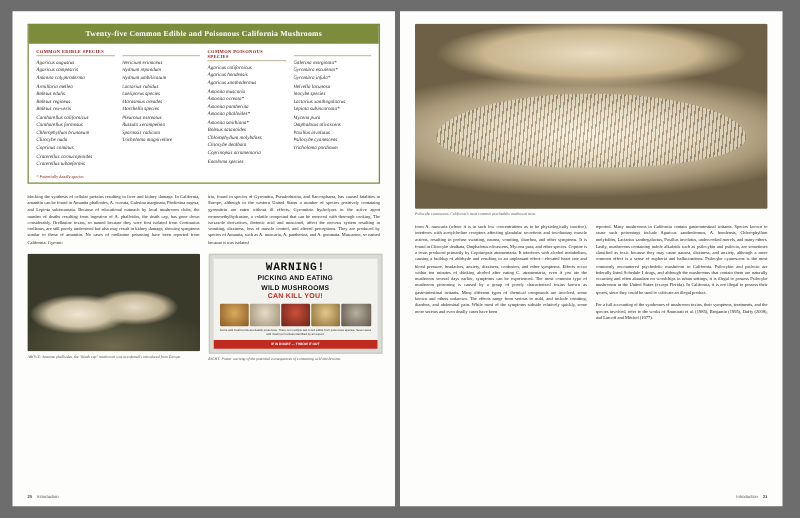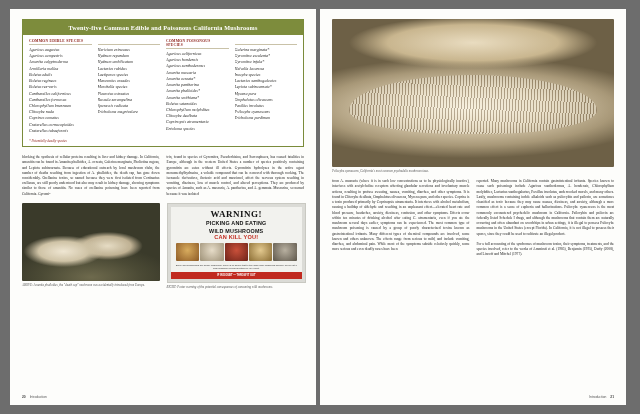--- a/index.html
+++ b/index.html
@@ -108,21 +108,21 @@
     position:relative;
     overflow:hidden;
   }
   .poster-inner{
     position:absolute;inset:3px;
     background:#f2f2ee;
     display:flex;flex-direction:column;
     align-items:center;
   }
   .poster-warn{
-    font-family:Liberation Serif, serif;
+    font-family:Liberation Mono, monospace;
     font-weight:bold;
     color:#111;
     font-size:9px;
     letter-spacing:.5px;
     line-height:1;
     margin-top:3px;
   }
   .poster-line2{
     font-family:"Liberation Sans", sans-serif;
     font-weight:bold;

